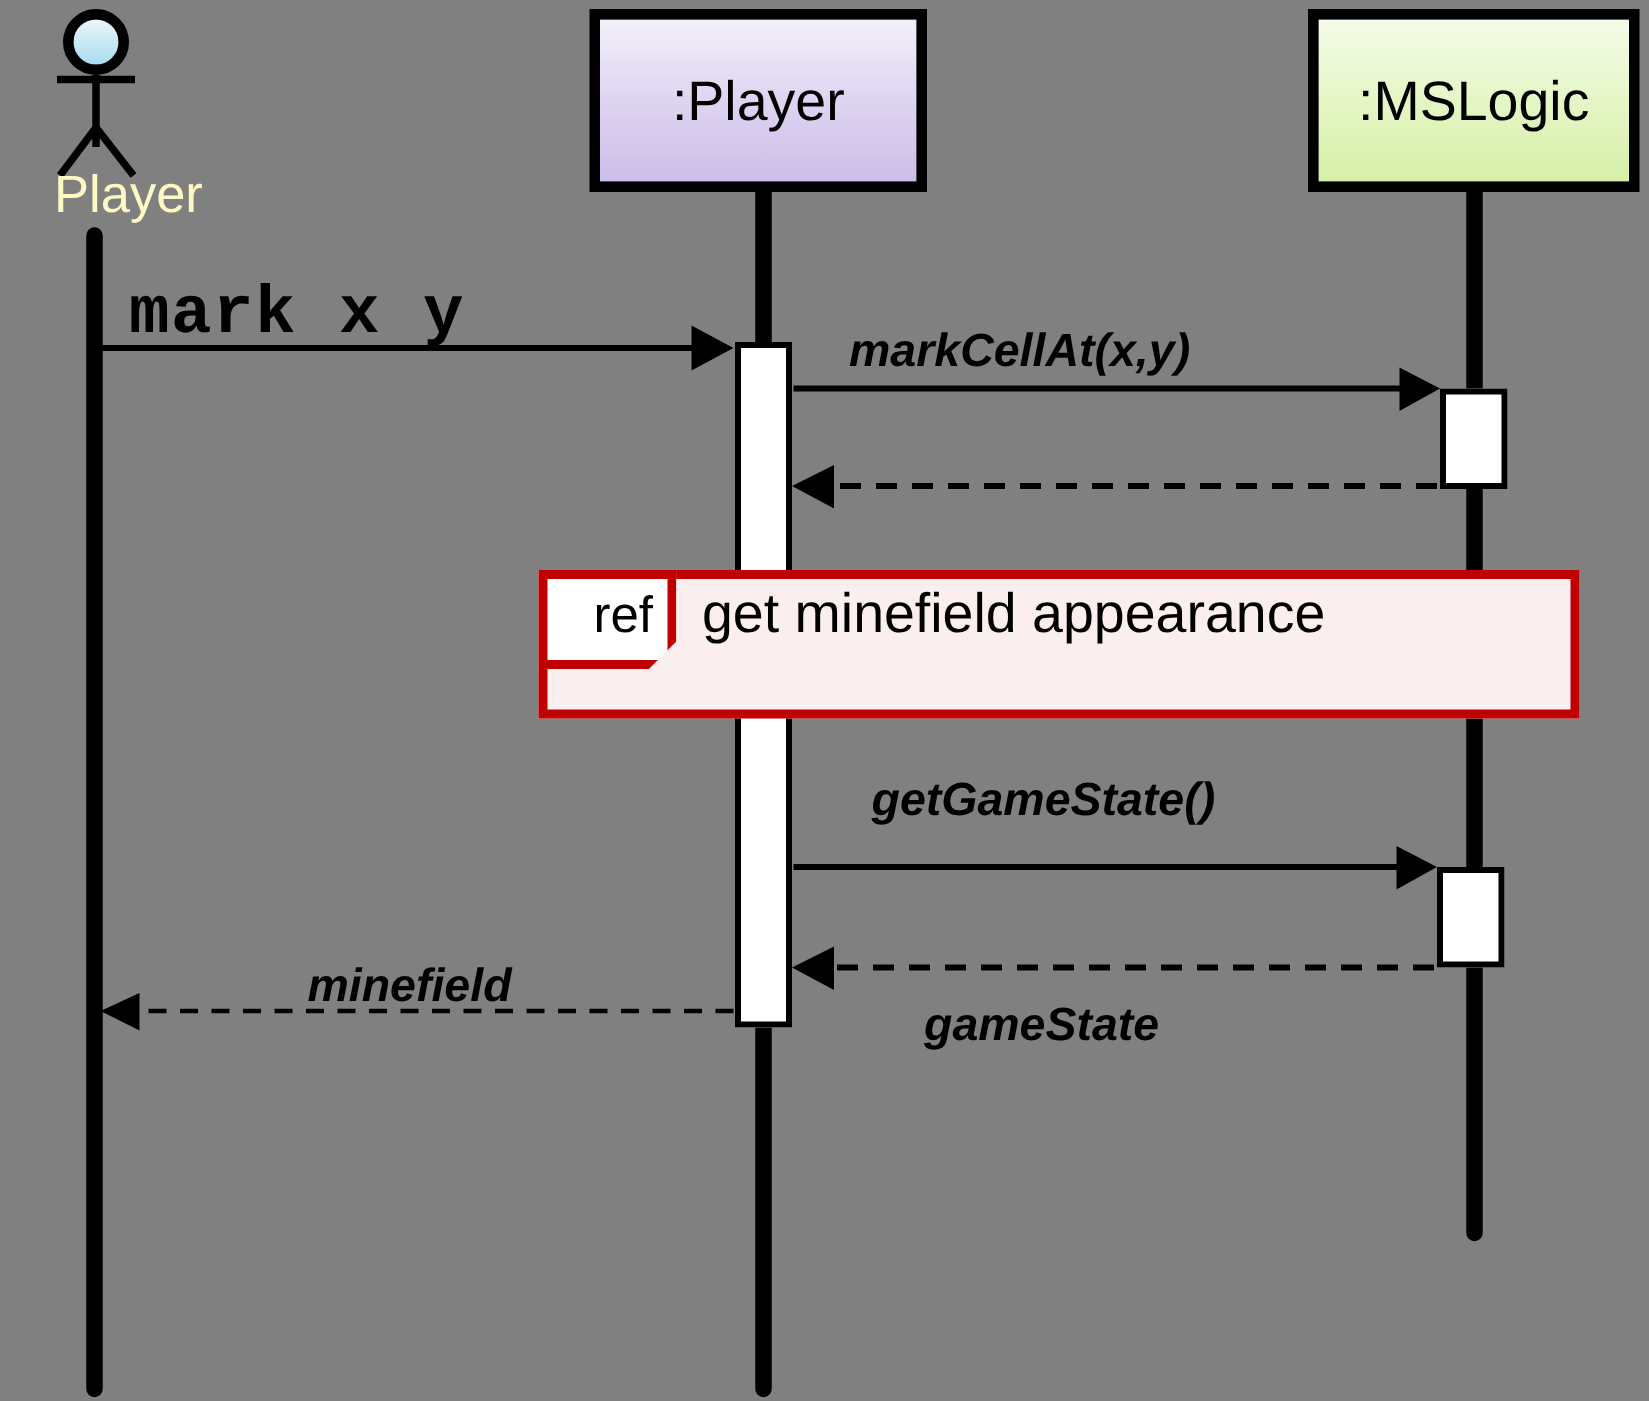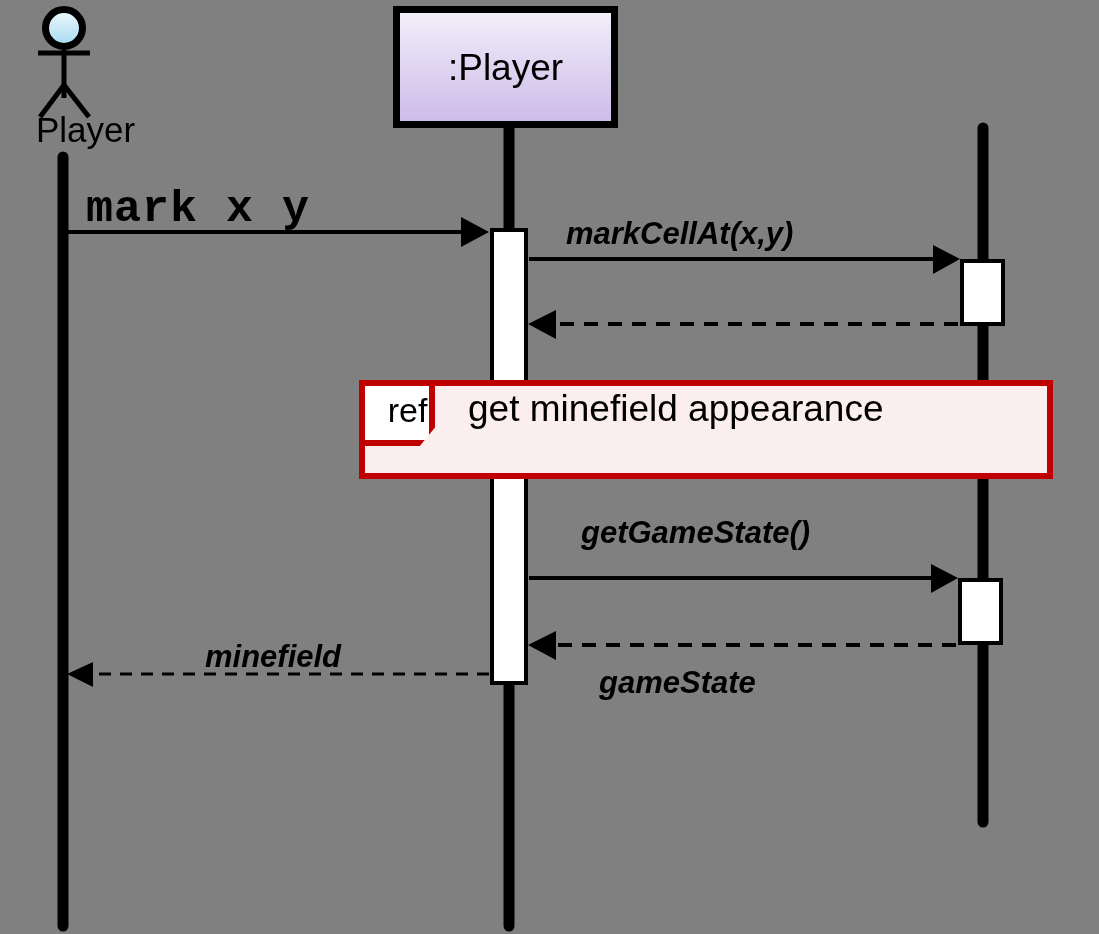--- a/index.html
+++ b/index.html
@@ -63,21 +63,21 @@
     border-radius: 50%;
     border: 7px solid #000000;
     box-sizing: border-box;
     background: linear-gradient(to bottom, #e9f7fc 0%, #cdeaf6 45%, #a9dcf0 100%);
   }
   #actor-label {
     position: absolute;
     left: 36px;
     top: 112px;
     font-size: 35px;
-    color: #000000;
+    color: #fef9c3;
     font-family: "Liberation Sans", sans-serif;
     line-height: 1;
     white-space: nowrap;
   }
 
   
   .activation {
     position: absolute;
     background: #ffffff;
     border: 4px solid #000000;
@@ -95,21 +95,21 @@
     width: 694px;
     height: 99px;
     box-sizing: border-box;
     border: 6px solid #c00000;
     background: #fbeeee;
   }
   #ref-tag {
     position: absolute;
     left: 359px;
     top: 380px;
-    width: 76px;
+    width: 92px;
     height: 66px;
     box-sizing: border-box;
     background: #ffffff;
     border-right: 6px solid #c00000;
     border-bottom: 6px solid #c00000;
     border-top: 6px solid #c00000;
     border-left: 6px solid #c00000;
     -webkit-clip-path: polygon(0 0, 100% 0, 100% 72%, 80% 100%, 0 100%);
     clip-path: polygon(0 0, 100% 0, 100% 72%, 80% 100%, 0 100%);
     display: flex;
@@ -146,21 +146,21 @@
     left: 86px;
     top: 187px;
     font-family: "Liberation Mono", monospace;
     font-style: normal;
     font-weight: bold;
     font-size: 45px;
     letter-spacing: 1px;
   }
   #lbl-markcellat { left: 566px; top: 218px; text-align: center; }
   #lbl-getgamestate { left: 581px; top: 517px; }
-  #lbl-gamestate { left: 599px; top: 667px; }
+  #lbl-gamestate { left: 616px; top: 667px; }
   #lbl-show-updated {
     left: 148px;
     top: 629px;
     text-align: center;
     width: 250px;
   }
   #lbl-minefield {
     left: 148px;
     top: 641px;
     text-align: center;
@@ -220,20 +220,23 @@
   <div class="activation" id="act-ms-1"></div>
   <div class="activation" id="act-ms-2"></div>
 
   <div id="actor-head"></div>
   <div id="actor-label">Player</div>
 
   <div class="pbox" id="box-textui">
     <span>:Player</span>
   </div>
 
+  <div class="pbox" id="box-mslogic">
+    <span>:MSLogic</span>
+  </div>
 
   <div id="ref-frame"></div>
   <div id="ref-tag">
     <span>ref</span>
   </div>
   <div id="ref-text">get minefield appearance</div>
 
   <div class="msg-label" id="lbl-mark">mark x y</div>
 
   <div class="msg-label" id="lbl-markcellat">markCellAt(x,y)</div>

